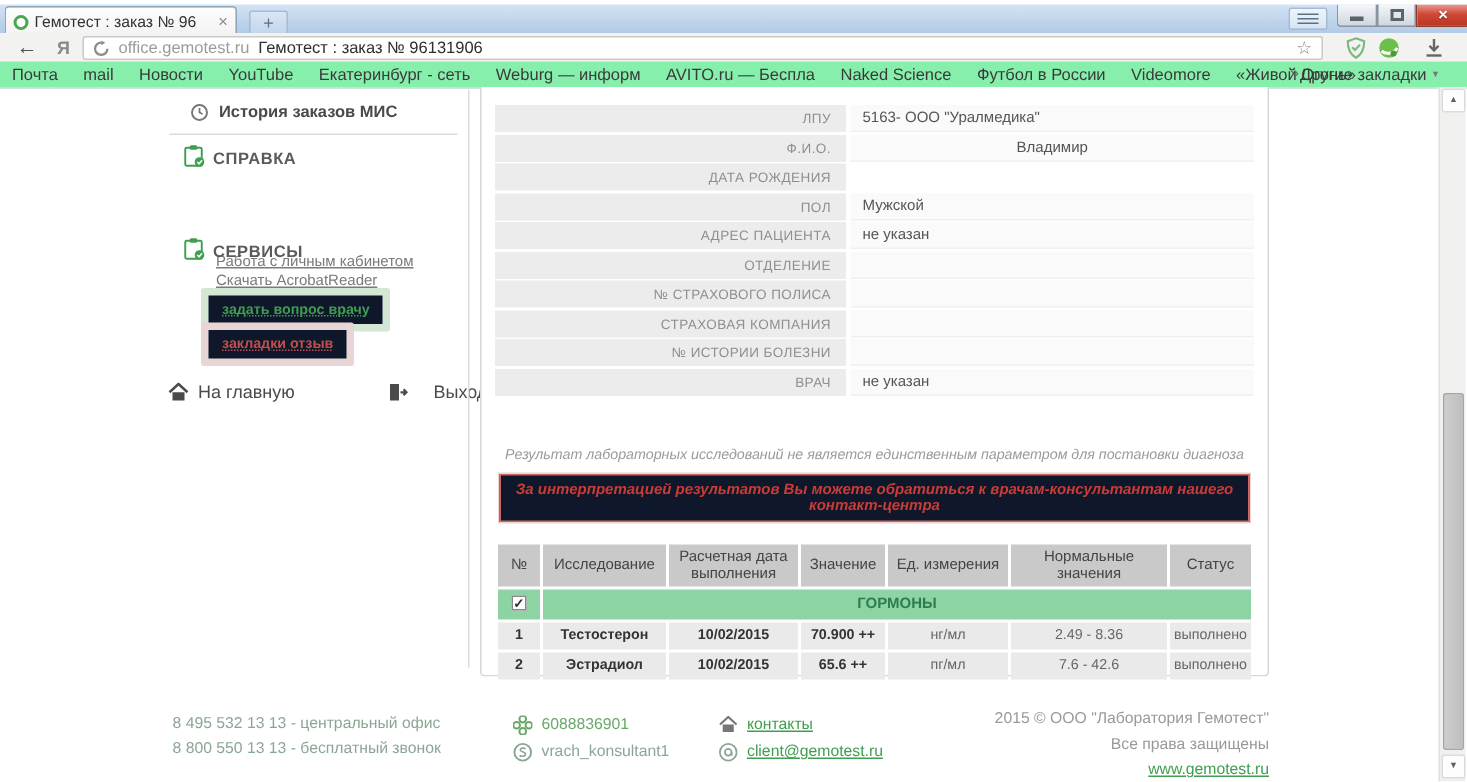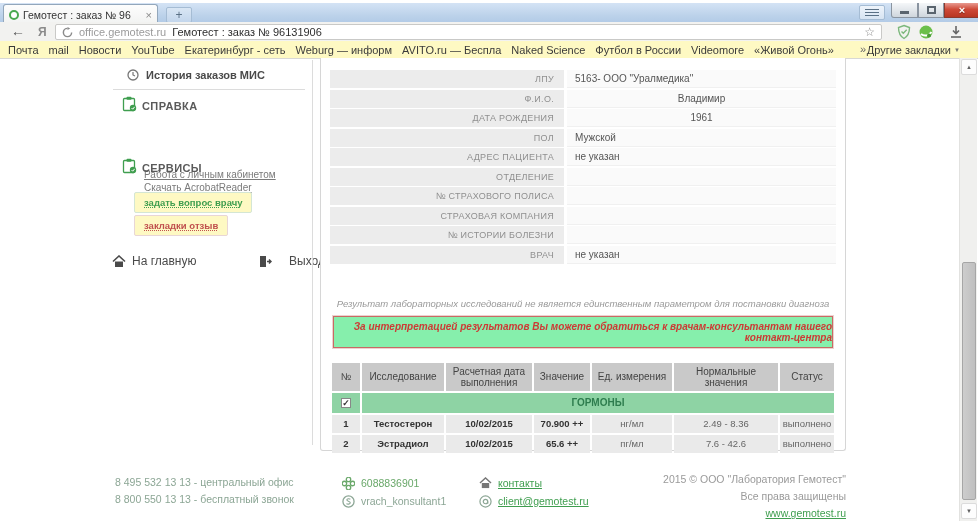--- a/index.html
+++ b/index.html
@@ -40,59 +40,59 @@
   .back-arrow { position:absolute; left:11px; top:1px; font-size:14px; color:#555; }
   .ya-logo { position:absolute; left:38px; top:3px; font-size:12px; font-weight:bold; color:#8a8a8a; }
   .urlbar { position:absolute; left:55px; top:2px; width:827px; height:16px; background:#fff;
     border:1px solid #c9c9c7; border-radius:2px; display:flex; align-items:center; padding:0 6px; gap:6px; }
   .url-host { font-size:11px; color:#9b9b9b; }
   .url-title { font-size:11px; color:#2e2e2e; }
   .url-star { margin-left:auto; font-size:12px; color:#8a8a8a; line-height:1; }
   .tb-icon { position:absolute; top:2px; width:16px; height:16px; }
 
   
-  .bookmarks { position:absolute; left:0; top:41px; width:978px; height:18px; background:#fef9c3;
-    border-bottom:1px solid #d8d8d5; display:flex; align-items:center; padding:0 8px; gap:10px; }
+  .bookmarks { position:absolute; left:0; top:41px; width:978px; height:18px; background:#86efac;
+    border-bottom:1px solid #d8d8d5; display:flex; align-items:center; padding:0 8px; gap:17px; }
   .bm { font-size:11px; color:#3a3a3a; white-space:nowrap; }
   .bm-right { position:absolute; right:112px; top:2px; font-size:11px; color:#666; }
   .bm-other { position:absolute; right:18px; top:3px; font-size:11px; color:#3a3a3a; }
   .bm-other .arr { font-size:6px; color:#777; vertical-align:2px; }
 
   
   .side-history { position:absolute; left:127px; top:69px; display:flex; gap:7px; align-items:center; }
   .side-history span { font-size:11px; font-weight:bold; color:#4a4a4a; }
   .side-rule { position:absolute; left:113px; top:89px; width:192px; height:1px; background:#dcdcdc; }
   .side-heading { position:absolute; display:flex; gap:5px; align-items:flex-end; }
   .side-heading span { font-size:11px; font-weight:bold; color:#5a5a5a; letter-spacing:.4px; }
   .sh-spravka { left:122px; top:96px; }
   .sh-servisy { left:110px; top:158px;margin-left:12px; }
   .side-link { position:absolute; font-size:10px; color:#7a7a7a; text-decoration:underline;margin-top:43px; }
   .sl-1 { left:144px; top:126px; }
   .sl-2 { left:144px; top:139px; }
-  .side-btn { position:absolute; background:#fef9c3; border:1px solid #8b5cf6; border-radius:2px;
+  .side-btn { position:absolute; background:#0f172a; border:5px solid #8b5cf6; border-radius:2px;
     font-size:9.5px; font-weight:bold; padding:4px 9px; }
   .btn-ask { left:134px; top:192px; color:#3f9e4f; border-color:#d4e6d4; text-decoration:underline dotted; }
   .btn-feedback { left:134px; top:215px; color:#c0504d; border-color:#e8d6d6; text-decoration:underline dotted; }
   .side-home { position:absolute; left:112px; top:254px; display:flex; gap:6px; align-items:center; }
   .side-exit { position:absolute; left:258px; top:254px; display:flex; gap:17px; align-items:center; }
   .side-home span,.side-exit span { font-size:12px; color:#4a4a4a; }
   .v-divider { position:absolute; left:312px; top:60px; width:1px; height:385px; background:#dcdcdc; }
 
   
   .panel { position:absolute; left:320px; top:58px; width:526px; height:393px;
     border:1px solid #d6d6d6; border-top:none; border-radius:0 0 3px 3px; background:#fff; padding:12px 9px 0 9px; }
   .frow { display:flex; height:18px; margin-bottom:1.5px; }
   .flabel { width:234px; background:#ececec; font-size:9px; color:#8f8f8f; text-align:right;
     padding-right:10px; line-height:18px; letter-spacing:.3px; flex:none; }
   .fvalue { flex:1; margin-left:3px; background:#fafafa; font-size:10px; color:#555;
     padding-left:8px; line-height:18px; border-bottom:1px solid #f0f0f0; white-space:nowrap; }
   .fvalue.center { text-align:center; padding-left:0; }
   .notice { margin-top:34px; text-align:center; font-size:9.5px; font-style:italic; color:#9a9a9a; }
-  .alertbox { margin:7px 3px 0 3px; border:1px solid #c96a64; box-shadow:0 0 0 1px #ecd2d0; background:#86efac;
-    text-align:right; font-size:10px; font-style:italic; font-weight:bold; color:#cc3b35; padding:4px 0; }
+  .alertbox { margin:7px 3px 0 3px; border:1px solid #c96a64; box-shadow:0 0 0 1px #ecd2d0; background:#0f172a;
+    text-align:center; font-size:10px; font-style:italic; font-weight:bold; color:#cc3b35; padding:4px 0; }
 
   
   table.results { margin-top:13px; border-collapse:separate; border-spacing:2px; width:506px; }
   table.results th { background:#c9c9c9; font-size:10px; font-weight:normal; color:#444;
     text-align:center; padding:3px 2px; height:28px; }
   table.results td { font-size:9.5px; text-align:center; padding:0 2px; height:18px; }
   tr.group td { background:#8ed3a4; color:#2e7d4e; font-weight:bold; font-size:10px; height:20px; }
   tr.datarow td { background:#eaeaea; color:#666; }
   tr.datarow td.b { color:#333; font-weight:bold; }
   .chkbox { display:inline-block; width:10px; height:10px; background:#fff; border:1px solid #888;
@@ -251,21 +251,20 @@
   <div class="frow">
     <div class="flabel">ЛПУ</div>
     <div class="fvalue">5163- ООО "Уралмедика"</div>
   </div>
   <div class="frow">
     <div class="flabel">Ф.И.О.</div>
     <div class="fvalue center">Владимир</div>
   </div>
   <div class="frow">
     <div class="flabel">ДАТА РОЖДЕНИЯ</div>
-    <div class="fvalue center">1961</div>
   </div>
   <div class="frow">
     <div class="flabel">ПОЛ</div>
     <div class="fvalue">Мужской</div>
   </div>
   <div class="frow">
     <div class="flabel">АДРЕС ПАЦИЕНТА</div>
     <div class="fvalue">не указан</div>
   </div>
   <div class="frow">

